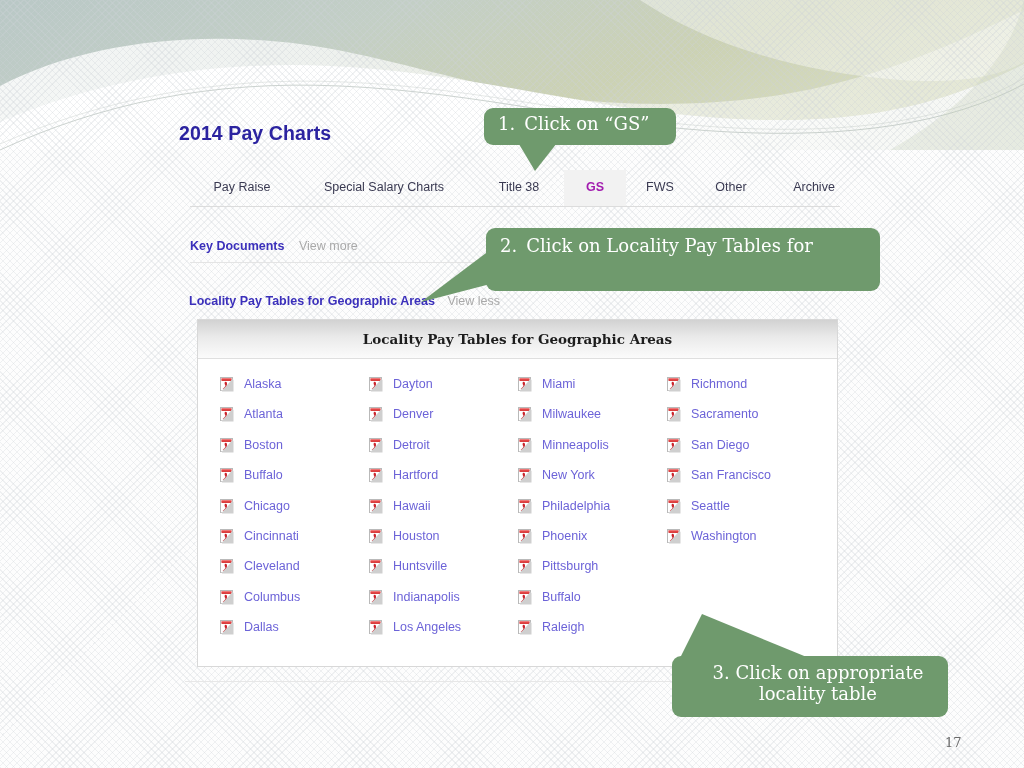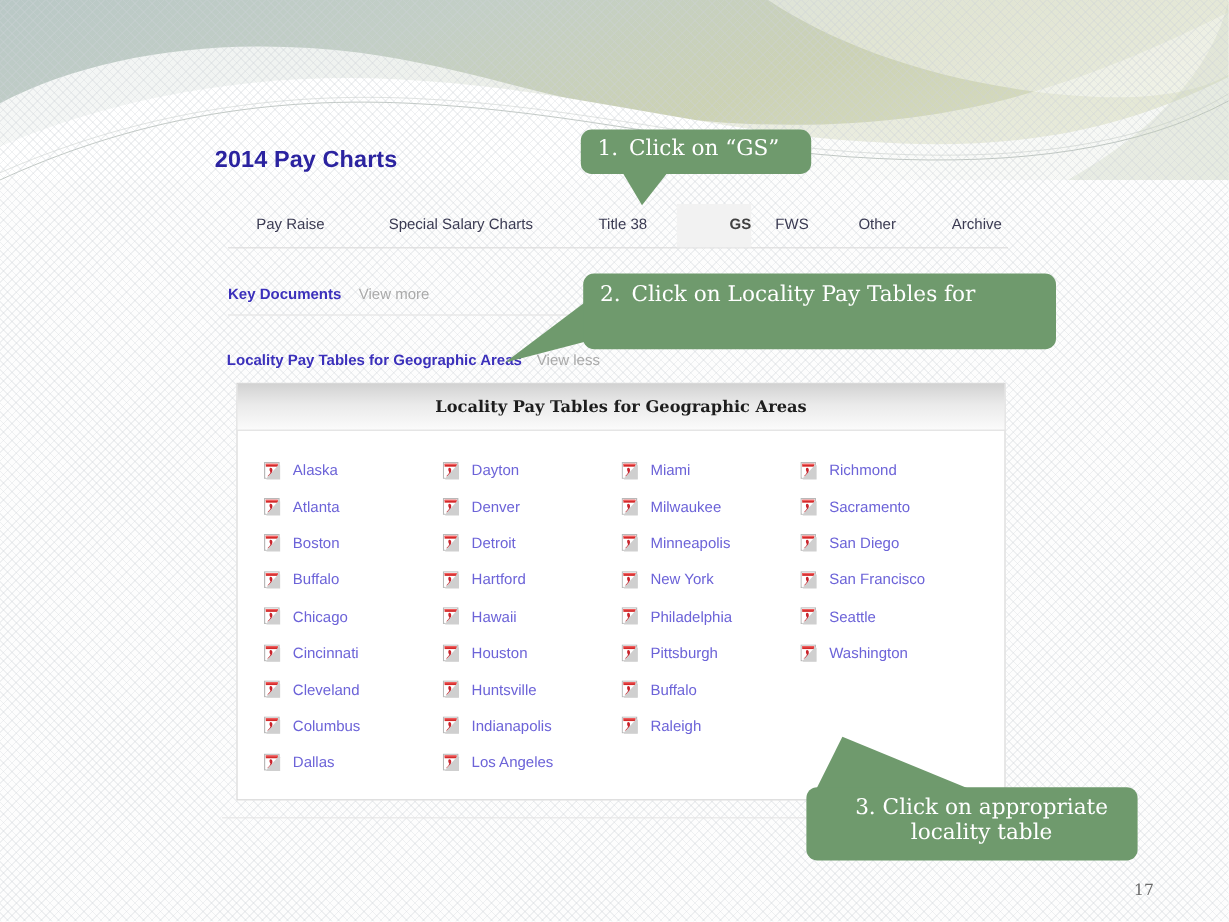--- a/index.html
+++ b/index.html
@@ -69,24 +69,23 @@
     top: 0;
     height: 35px;
     line-height: 35px;
     font-size: 12.5px;
     color: #3a3a52;
     white-space: nowrap;
     text-align: center;
   }
   .tab.active {
     background: #f2f2f2;
-    color: #404040;
+    color: #a21caf;
     font-weight: bold;
     border-bottom: 1px solid #f2f2f2;
-    text-align: right;
   }
 
   
   .kd-row {
     position: absolute;
     left: 190px;
     top: 236px;
     white-space: nowrap;
   }
   .kd-title {
@@ -156,21 +155,21 @@
     box-sizing: border-box;
   }
   .col {
     width: 149px;
     flex: 0 0 auto;
   }
   .col:nth-child(4) { width: auto; }
 
   .city {
     display: flex;
-    align-items: center;
+    align-items: flex-start;
     height: 30.4px;
     white-space: nowrap;
   }
   .city-label {
     font-size: 12.5px;
     color: #6c63d8;
     margin-left: 10px;
   }
   .city.bold .city-label {
     color: #2b23b5;
@@ -575,20 +574,31 @@
             </div>
             <div class="city">
               <svg class="pdf-icon" viewBox="0 0 14 15">
                 <rect x="0.5" y="0.5" width="12" height="13" fill="#ffffff" stroke="#b9b9b9" stroke-width="1"></rect>
                 <rect x="1.5" y="1.5" width="10" height="2.4" fill="#d52b2b"></rect>
                 <rect x="1.5" y="1.5" width="10" height="1" fill="#f06060"></rect>
                 <path d="M3.2,12.3 C4.6,11.4 5.8,9.6 6.3,7.8 C6.6,6.6 6.4,5.3 5.7,5.3 C5.1,5.3 5.0,6.3 5.4,7.3 C6.0,8.9 7.6,10.6 9.4,11.1" fill="none" stroke="#c9232b" stroke-width="1.15" stroke-linecap="round"></path>
                 <rect x="1.5" y="11.8" width="10" height="1.7" fill="#ffffff"></rect>
                 <path d="M12.5,2 L13.5,3 L13.5,14.5 L2,14.5 L2,13.5" fill="#cfcfcf"></path>
               </svg>
+              <span class="city-label">Phoenix</span>
+            </div>
+            <div class="city">
+              <svg class="pdf-icon" viewBox="0 0 14 15">
+                <rect x="0.5" y="0.5" width="12" height="13" fill="#ffffff" stroke="#b9b9b9" stroke-width="1"></rect>
+                <rect x="1.5" y="1.5" width="10" height="2.4" fill="#d52b2b"></rect>
+                <rect x="1.5" y="1.5" width="10" height="1" fill="#f06060"></rect>
+                <path d="M3.2,12.3 C4.6,11.4 5.8,9.6 6.3,7.8 C6.6,6.6 6.4,5.3 5.7,5.3 C5.1,5.3 5.0,6.3 5.4,7.3 C6.0,8.9 7.6,10.6 9.4,11.1" fill="none" stroke="#c9232b" stroke-width="1.15" stroke-linecap="round"></path>
+                <rect x="1.5" y="11.8" width="10" height="1.7" fill="#ffffff"></rect>
+                <path d="M12.5,2 L13.5,3 L13.5,14.5 L2,14.5 L2,13.5" fill="#cfcfcf"></path>
+              </svg>
               <span class="city-label">Pittsburgh</span>
             </div>
             <div class="city">
               <svg class="pdf-icon" viewBox="0 0 14 15">
                 <rect x="0.5" y="0.5" width="12" height="13" fill="#ffffff" stroke="#b9b9b9" stroke-width="1"></rect>
                 <rect x="1.5" y="1.5" width="10" height="2.4" fill="#d52b2b"></rect>
                 <rect x="1.5" y="1.5" width="10" height="1" fill="#f06060"></rect>
                 <path d="M3.2,12.3 C4.6,11.4 5.8,9.6 6.3,7.8 C6.6,6.6 6.4,5.3 5.7,5.3 C5.1,5.3 5.0,6.3 5.4,7.3 C6.0,8.9 7.6,10.6 9.4,11.1" fill="none" stroke="#c9232b" stroke-width="1.15" stroke-linecap="round"></path>
                 <rect x="1.5" y="11.8" width="10" height="1.7" fill="#ffffff"></rect>
                 <path d="M12.5,2 L13.5,3 L13.5,14.5 L2,14.5 L2,13.5" fill="#cfcfcf"></path>

